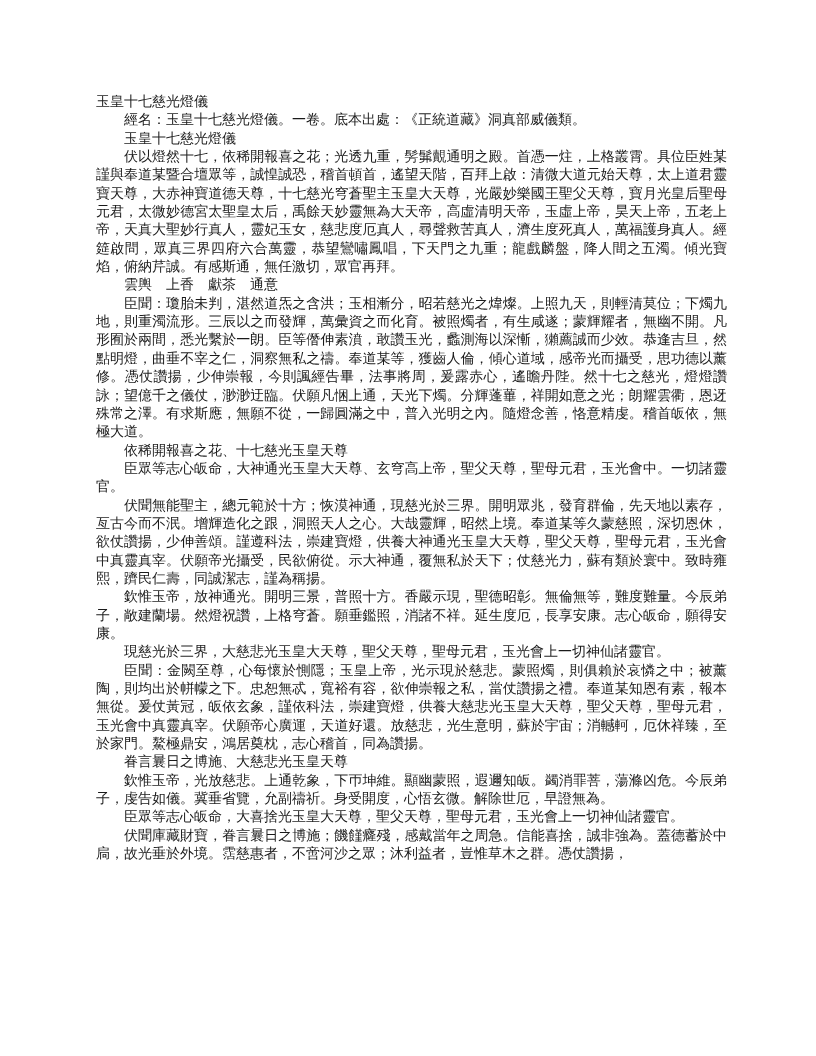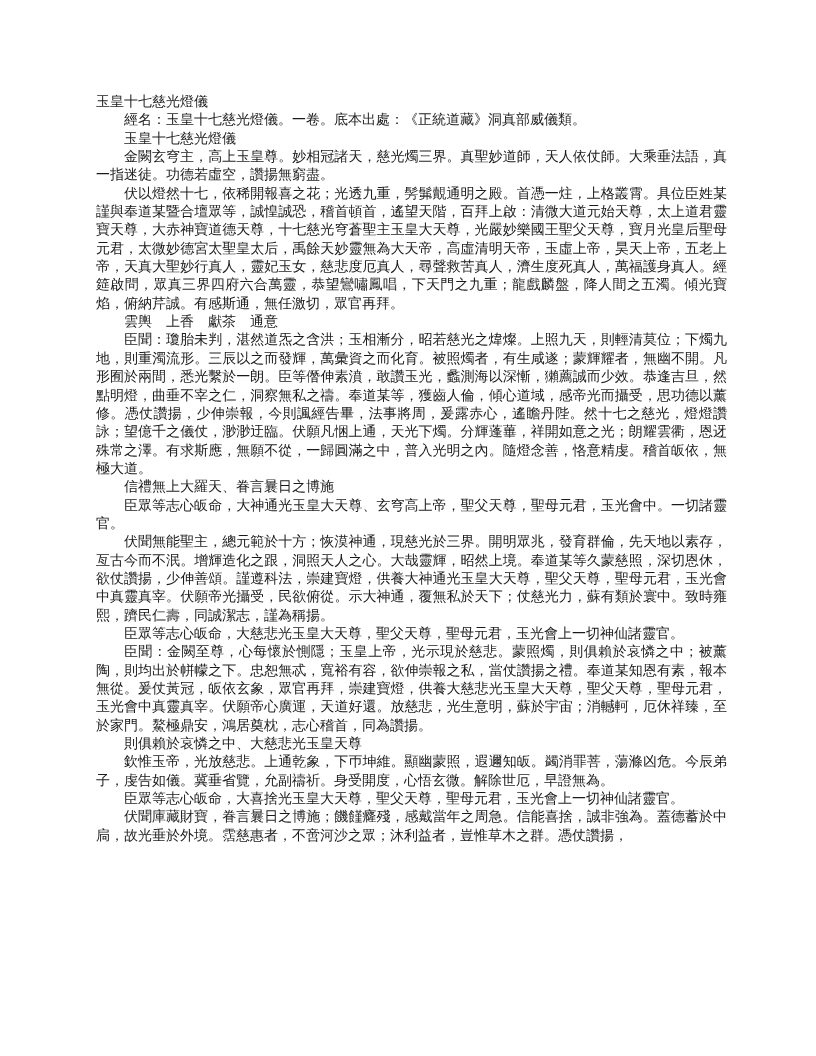--- a/index.html
+++ b/index.html
@@ -34,27 +34,27 @@
   }
 </style>
 </head>
 <body>
 
 <div class="page">
   <div class="doc-body" style="color: rgb(26, 26, 26);">
       <p class="para">玉皇十七慈光燈儀</p>
       <p class="para indent">經名：玉皇十七慈光燈儀。一卷。底本出處：《正統道藏》洞真部威儀類。</p>
       <p class="para indent">玉皇十七慈光燈儀</p>
-      <p class="para indent">金闕玄穹主，高上玉皇尊。妙相冠諸天，慈光燭三界。真聖妙道師，天人依仗師。大乘垂法語，真一指迷徒。功德若虛空，讚揚無窮盡。</p>
       <p class="para indent">伏以燈然十七，依稀開報喜之花；光透九重，髣髴覿通明之殿。首憑一炷，上格叢霄。具位臣姓某謹與奉道某暨合壇眾等，誠惶誠恐，稽首頓首，遙望天階，百拜上啟：清微大道元始天尊，太上道君靈寶天尊，大赤神寶道德天尊，十七慈光穹蒼聖主玉皇大天尊，光嚴妙樂國王聖父天尊，寶月光皇后聖母元君，太微妙德宮太聖皇太后，禹餘天妙靈無為大天帝，高虛清明天帝，玉虛上帝，昊天上帝，五老上帝，天真大聖妙行真人，靈妃玉女，慈悲度厄真人，尋聲救苦真人，濟生度死真人，萬福護身真人。經筵啟問，眾真三界四府六合萬靈，恭望鸞嘯鳳唱，下天門之九重；龍戲麟盤，降人間之五濁。傾光寶焰，俯納芹誠。有感斯通，無任激切，眾官再拜。</p>
       <p class="para indent">雲輿　上香　獻茶　通意</p>
       <p class="para indent">臣聞：瓊胎未判，湛然道炁之含洪；玉相漸分，昭若慈光之煒燦。上照九天，則輕清莫位；下燭九地，則重濁流形。三辰以之而發輝，萬彙資之而化育。被照燭者，有生咸遂；蒙輝耀者，無幽不開。凡形囿於兩間，悉光繫於一朗。臣等僭伸素濆，敢讚玉光，蠡測海以深慚，獺薦誠而少效。恭逢吉旦，然點明燈，曲垂不宰之仁，洞察無私之禱。奉道某等，獲齒人倫，傾心道域，感帝光而攝受，思功德以薰修。憑仗讚揚，少伸崇報，今則諷經告畢，法事將周，爰露赤心，遙瞻丹陛。然十七之慈光，燈燈讚詠；望億千之儀仗，渺渺迂臨。伏願凡悃上通，天光下燭。分輝蓬蓽，祥開如意之光；朗耀雲衢，恩迓殊常之澤。有求斯應，無願不從，一歸圓滿之中，普入光明之內。隨燈念善，恪意精虔。稽首皈依，無極大道。</p>
-      <p class="para indent">信禮無上大羅天、眷言曩日之博施</p>
+      <p class="para indent">依稀開報喜之花、十七慈光玉皇天尊</p>
       <p class="para indent">臣眾等志心皈命，大神通光玉皇大天尊、玄穹高上帝，聖父天尊，聖母元君，玉光會中。一切諸靈官。</p>
       <p class="para indent">伏聞無能聖主，總元範於十方；恢漠神通，現慈光於三界。開明眾兆，發育群倫，先天地以素存，亙古今而不泯。增輝造化之跟，洞照天人之心。大哉靈輝，昭然上境。奉道某等久蒙慈照，深切恩休，欲仗讚揚，少伸善頌。謹遵科法，崇建寶燈，供養大神通光玉皇大天尊，聖父天尊，聖母元君，玉光會中真靈真宰。伏願帝光攝受，民欲俯從。示大神通，覆無私於天下；仗慈光力，蘇有類於寰中。致時雍熙，躋民仁壽，同誠潔志，謹為稱揚。</p>
-      <p class="para indent">臣眾等志心皈命，大慈悲光玉皇大天尊，聖父天尊，聖母元君，玉光會上一切神仙諸靈官。</p>
-      <p class="para indent">臣聞：金闕至尊，心每懷於惻隱；玉皇上帝，光示現於慈悲。蒙照燭，則俱賴於哀憐之中；被薰陶，則均出於帡幪之下。忠恕無忒，寬裕有容，欲伸崇報之私，當仗讚揚之禮。奉道某知恩有素，報本無從。爰仗黃冠，皈依玄象，眾官再拜，崇建寶燈，供養大慈悲光玉皇大天尊，聖父天尊，聖母元君，玉光會中真靈真宰。伏願帝心廣運，天道好還。放慈悲，光生意明，蘇於宇宙；消轗軻，厄休祥臻，至於家門。鰲極鼎安，鴻居奠枕，志心稽首，同為讚揚。</p>
-      <p class="para indent">則俱賴於哀憐之中、大慈悲光玉皇天尊</p>
+      <p class="para indent">欽惟玉帝，放神通光。開明三景，普照十方。香嚴示現，聖德昭彰。無倫無等，難度難量。今辰弟子，敞建蘭場。然燈祝讚，上格穹蒼。願垂鑑照，消諸不祥。延生度厄，長享安康。志心皈命，願得安康。</p>
+      <p class="para indent">現慈光於三界，大慈悲光玉皇大天尊，聖父天尊，聖母元君，玉光會上一切神仙諸靈官。</p>
+      <p class="para indent">臣聞：金闕至尊，心每懷於惻隱；玉皇上帝，光示現於慈悲。蒙照燭，則俱賴於哀憐之中；被薰陶，則均出於帡幪之下。忠恕無忒，寬裕有容，欲伸崇報之私，當仗讚揚之禮。奉道某知恩有素，報本無從。爰仗黃冠，皈依玄象，謹依科法，崇建寶燈，供養大慈悲光玉皇大天尊，聖父天尊，聖母元君，玉光會中真靈真宰。伏願帝心廣運，天道好還。放慈悲，光生意明，蘇於宇宙；消轗軻，厄休祥臻，至於家門。鰲極鼎安，鴻居奠枕，志心稽首，同為讚揚。</p>
+      <p class="para indent">眷言曩日之博施、大慈悲光玉皇天尊</p>
       <p class="para indent">欽惟玉帝，光放慈悲。上通乾象，下帀坤維。顯幽蒙照，遐邇知皈。蠲消罪菩，蕩滌凶危。今辰弟子，虔告如儀。冀垂省覽，允副禱祈。身受開度，心悟玄微。解除世厄，早證無為。</p>
       <p class="para indent">臣眾等志心皈命，大喜捨光玉皇大天尊，聖父天尊，聖母元君，玉光會上一切神仙諸靈官。</p>
       <p class="para indent">伏聞庫藏財寶，眷言曩日之博施；饑饉癃殘，感戴當年之周急。信能喜捨，誠非強為。蓋德蓄於中扃，故光垂於外境。霑慈惠者，不啻河沙之眾；沐利益者，豈惟草木之群。憑仗讚揚，</p>
     </div>
 </div>
 
 </body></html>

